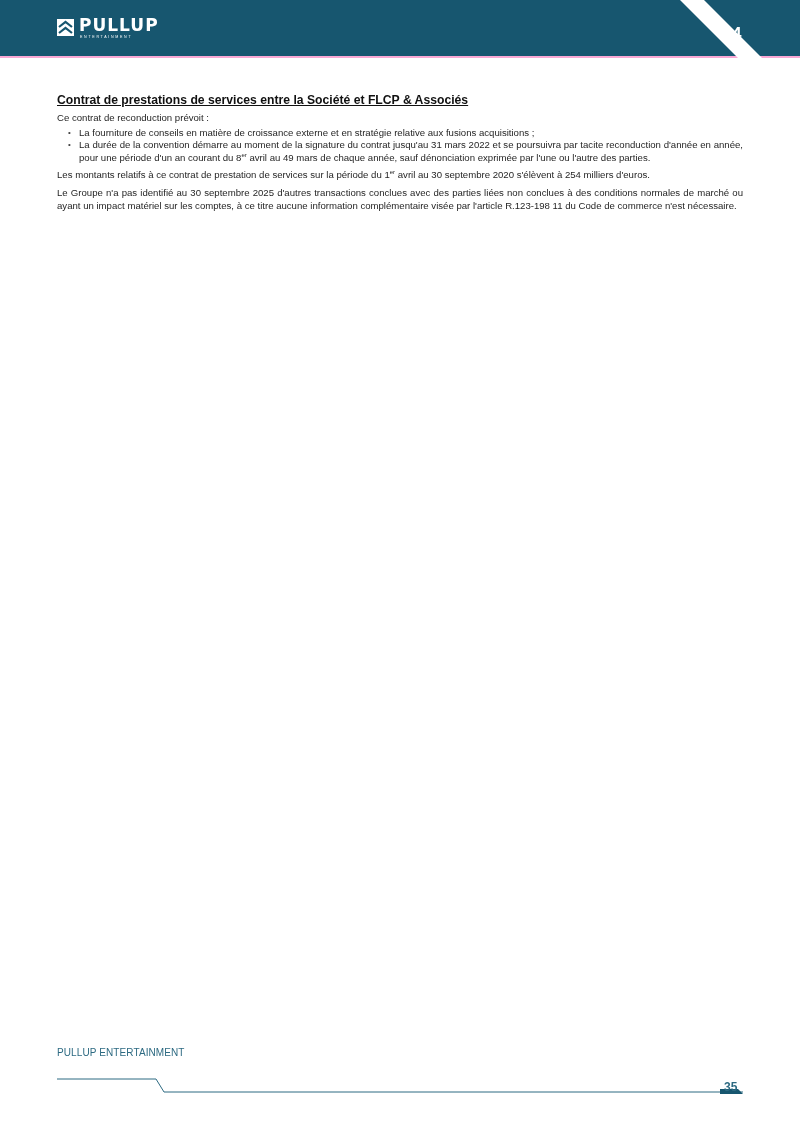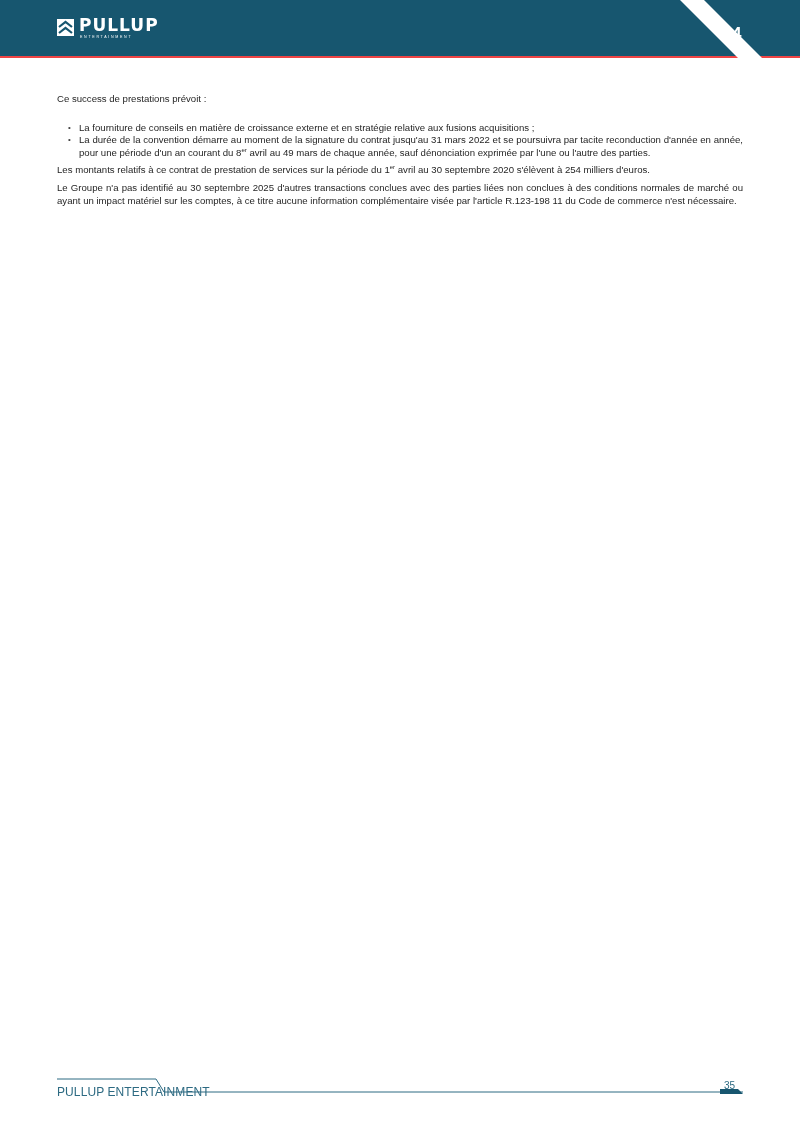--- a/index.html
+++ b/index.html
@@ -1,38 +1,38 @@
 <!DOCTYPE html>
 <html><head>
   <meta charset="utf-8">
   <style>
     html, body { margin: 0; padding: 0; background: #ffffff; }
     body { width: 800px; height: 1131px; position: relative; overflow: hidden; font-family: "Liberation Sans", sans-serif; color: #222; }
 
-    .header { position: absolute; left: 0; top: 0; width: 800px; height: 56px; background: #17566f; border-bottom: 2px solid #ef4444; }
+    .header { position: absolute; left: 0; top: 0; width: 800px; height: 56px; background: #17566f; border-bottom: 2px solid #f9a8d4; }
     .logo { position: absolute; left: 57px; top: 17px; height: 24px; }
     .logo-mark { position: absolute; left: 0; top: 2px; width: 17px; height: 17px; }
     .logo-word { position: absolute; left: 22px; top: -2px; color: #fff; font-family: "DejaVu Sans", sans-serif; font-weight: bold; font-size: 17px; letter-spacing: 1px; line-height: 20px; }
     .logo-sub { position: absolute; left: 23px; top: 18px; color: #fff; font-size: 3.6px; letter-spacing: 1.7px; line-height: 5px; white-space: nowrap; }
     .doc-title { position: absolute; left: 365px; top: 29px; color: #e6eef2; font-size: 10.5px; letter-spacing: 0.1px; white-space: nowrap; }
     .corner-stripe { position: absolute; right: 0; top: 0; width: 120px; height: 58px; }
     .chapter-num { position: absolute; left: 732px; top: 24px; color: #fff; font-weight: bold; font-size: 17px; }
 
     .content { position: absolute; left: 57px; top: 93px; width: 686px; font-size: 9.6px; line-height: 12.6px; color: #262626; }
     .section-title { font-weight: bold; font-size: 12.2px; text-decoration: underline; color: #111; margin: 0 0 4px 0; line-height: 15px; }
     .para { margin: 0 0 5px 0; text-align: justify; }
     .para-tight { margin: 0 0 0 0; }
-    ul.bullets { list-style: none; margin: 16px 0 5px 0; padding: 0 0 0 22px; }
+    ul.bullets { list-style: none; margin: 2px 0 5px 0; padding: 0 0 0 22px; }
     ul.bullets li { position: relative; text-align: justify; }
     ul.bullets li::before { content: "•"; position: absolute; left: -11px; top: 0; font-size: 8px; color: #444; }
     sup { font-size: 6px; line-height: 0; vertical-align: 4px; }
 
-    .footer-label { position: absolute; left: 57px; top: 1085px; font-size: 12px; color: #2d6a82; letter-spacing: 0.1px; white-space: nowrap; }
+    .footer-label { position: absolute; left: 57px; top: 1047px; font-size: 10px; color: #2d6a82; letter-spacing: 0.1px; white-space: nowrap; }
     .footer-line { position: absolute; left: 0; top: 1076px; width: 800px; height: 24px; }
-    .page-num { position: absolute; left: 724px; top: 1080px; font-size: 10px; font-weight: normal; color: #2d6a82; text-align: right; }
+    .page-num { position: absolute; left: 724px; top: 1080px; font-size: 12px; font-weight: bold; color: #2d6a82; text-align: right; }
   </style>
 </head>
 <body>
 
 <div class="header">
   <div class="logo">
     <svg class="logo-mark" viewBox="0 0 17 17">
       <rect x="0" y="0" width="17" height="17" fill="#ffffff"></rect>
       <polyline points="2,8 8.5,3 15,8" fill="none" stroke="#17566f" stroke-width="2.2"></polyline>
       <polyline points="2,14 8.5,9 15,14" fill="none" stroke="#17566f" stroke-width="2.2"></polyline>
@@ -40,21 +40,22 @@
     <span class="logo-word">PULLUP</span>
     <span class="logo-sub">ENTERTAINMENT</span>
   </div>
   <svg class="corner-stripe" viewBox="0 0 120 58">
     <polygon points="0,0 24,0 82,58 58,58" fill="#ffffff"></polygon>
   </svg>
   <span class="chapter-num">4</span>
 </div>
 
 <div class="content">
-  <p class="para-tight">Ce success de prestations prévoit :</p>
+  <h2 class="section-title">Contrat de prestations de services entre la Société et FLCP &amp; Associés</h2>
+  <p class="para-tight">Ce contrat de reconduction prévoit :</p>
   <ul class="bullets">
     <li><span>La fourniture de conseils en matière de croissance externe et en stratégie relative aux fusions acquisitions ;</span></li>
     <li><span>La durée de la convention démarre au moment de la signature du contrat jusqu'au 31 mars 2022 et se poursuivra par tacite reconduction d'année en année, pour une période d'un an courant du 8</span><sup>er</sup><span> avril au 49 mars de chaque année, sauf dénonciation exprimée par l'une ou l'autre des parties.</span></li>
   </ul>
   <p class="para"><span>Les montants relatifs à ce contrat de prestation de services sur la période du 1</span><sup>er</sup><span> avril au 30 septembre 2020 s'élèvent à 254 milliers d'euros.</span></p>
   <p class="para">Le Groupe n'a pas identifié au 30 septembre 2025 d'autres transactions conclues avec des parties liées non conclues à des conditions normales de marché ou ayant un impact matériel sur les comptes, à ce titre aucune information complémentaire visée par l'article R.123-198 11 du Code de commerce n'est nécessaire.</p>
 </div>
 
 <svg class="footer-line" viewBox="0 0 800 24">
   <polyline points="57,3 156,3 164,16 743,16" fill="none" stroke="#2d6a82" stroke-width="1"></polyline>

